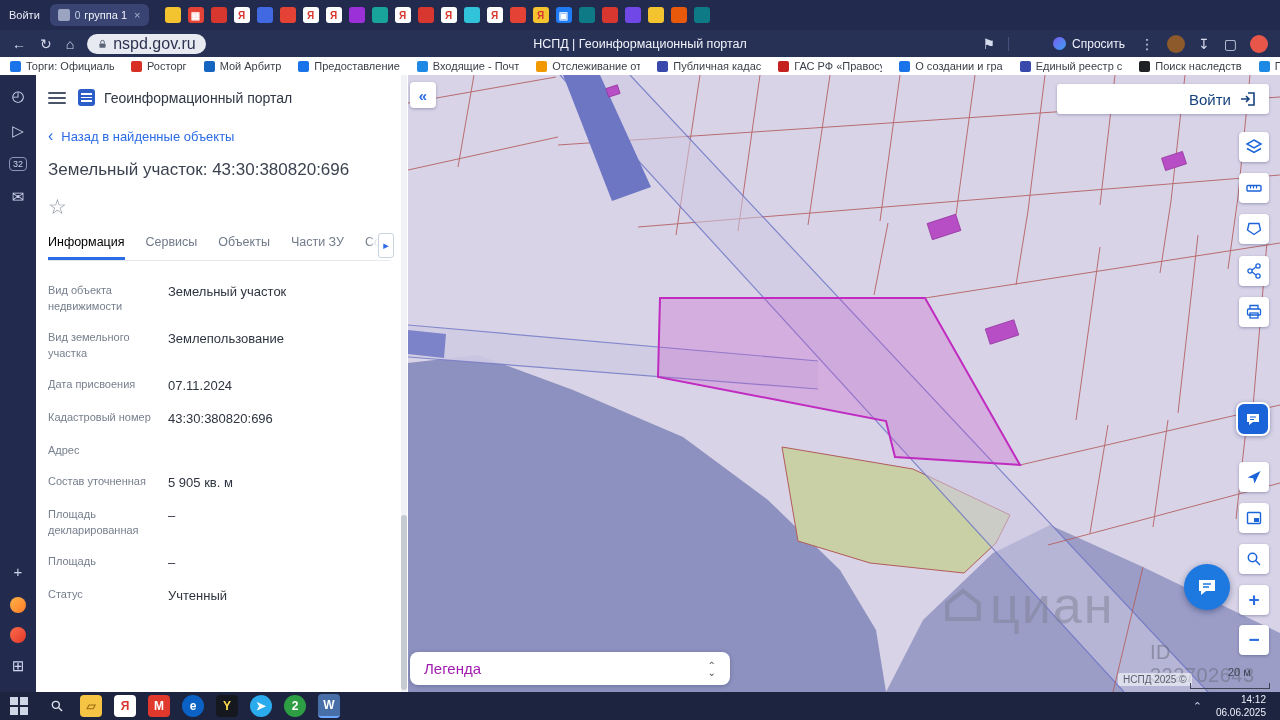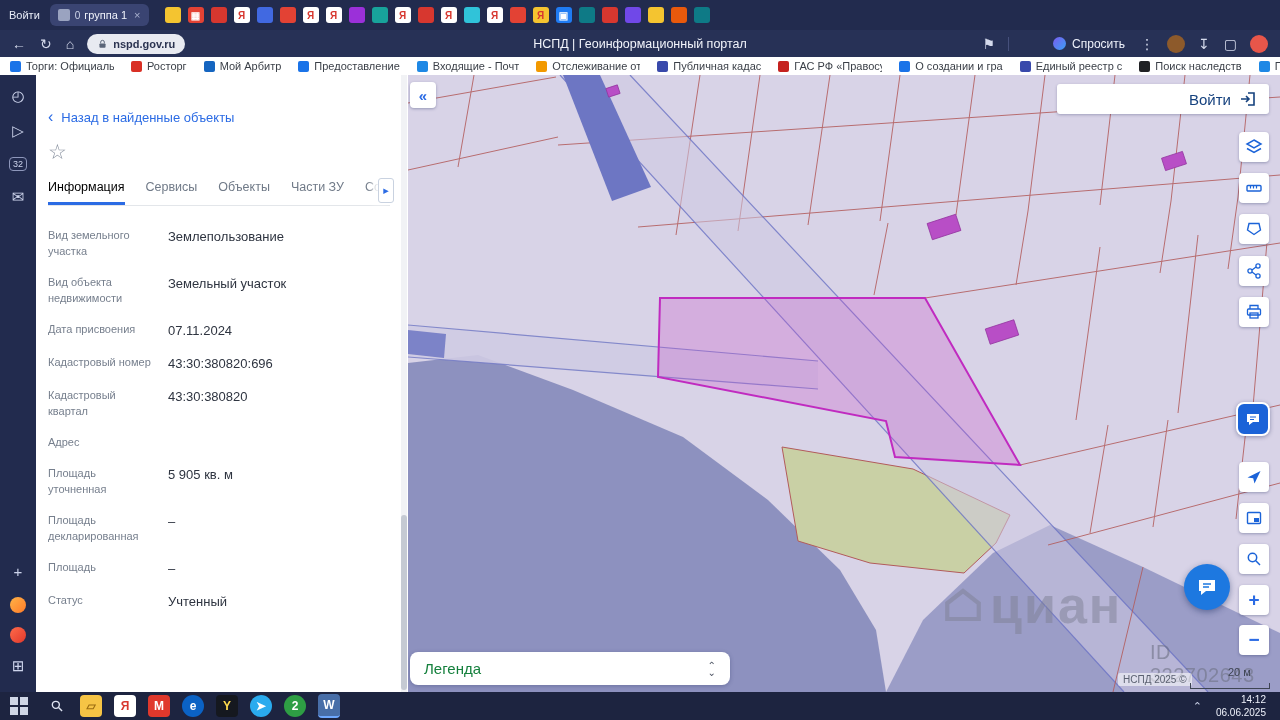--- a/index.html
+++ b/index.html
@@ -19,21 +19,21 @@
   .pt{width:16px;height:16px;border-radius:3px;margin-right:7px;display:inline-flex;
       align-items:center;justify-content:center;font-size:10px;font-weight:bold;flex:none;color:#fff;}
 
   
   .toolbar{position:absolute;left:0;top:30px;width:1280px;height:27px;background:#273156;
            display:flex;align-items:center;color:#c7cde4;}
   .tb-ic{font-size:14px;margin:0 7px;color:#d5daec;}
   .addr{height:20px;background:#e8eaf1;border-radius:11px;display:flex;align-items:center;
         padding:0 10px;margin-left:6px;}
   .addr svg{margin-right:5px;}
-  .addr .dom{font-size:11px;color:#2b3350;font-weight:bold;}
+  .addr .dom{font-size:16px;color:#2b3350;}
   .tb-title{position:absolute;left:0;right:0;text-align:center;color:#f2f4fb;font-size:12.5px;pointer-events:none;}
   .tb-right{margin-left:auto;display:flex;align-items:center;z-index:2;}
   .ask{display:flex;align-items:center;margin:0 8px;padding-left:30px;}
   .ask .orb{width:13px;height:13px;border-radius:50%;
             background:linear-gradient(135deg,#7b5cf0,#3aa0f5);margin-right:6px;}
   .ask .lbl{color:#eef1fa;font-size:12px;}
   .tb-sep{width:1px;height:14px;background:#46507c;margin:0 6px;}
   .ext{width:18px;height:18px;border-radius:50%;margin:0 6px;display:inline-flex;
        align-items:center;justify-content:center;font-size:11px;}
 
@@ -101,24 +101,24 @@
               display:flex;align-items:center;justify-content:center;}
   .tool6{left:831px;top:387px;} .tool7{left:831px;top:428px;} .tool8{left:831px;top:469px;}
   .zoomin{left:831px;top:510px;color:#2b6be4;font-size:19px;font-weight:bold;}
   .zoomout{left:831px;top:550px;color:#2b6be4;font-size:19px;font-weight:bold;}
   .chatfab{position:absolute;left:776px;top:489px;width:46px;height:46px;border-radius:50%;
            background:#1d78e0;box-shadow:0 2px 6px rgba(20,40,90,.45);
            display:flex;align-items:center;justify-content:center;}
   .legend{position:absolute;left:2px;top:577px;width:320px;height:33px;background:#fff;border-radius:8px;
           box-shadow:0 1px 4px rgba(30,40,90,.3);display:flex;align-items:center;
           padding:0 14px;box-sizing:border-box;}
-  .legend .lbl{font-size:15px;color:#15803d;}
+  .legend .lbl{font-size:15px;color:#a21caf;}
   .lg-chev{margin-left:auto;display:flex;flex-direction:column;line-height:7px;font-size:10px;color:#4a5160;}
   .wm{position:absolute;left:534px;top:500px;display:flex;align-items:center;pointer-events:none;}
-  .wm .txt{font-size:52px;font-weight:700;color:rgba(125,128,148,.5);letter-spacing:2px;margin-left:6px;}
+  .wm .txt{font-size:52px;font-weight:400;color:rgba(125,128,148,.5);letter-spacing:2px;margin-left:6px;}
   .wm-id{position:absolute;left:742px;top:566px;font-size:20px;color:rgba(110,113,132,.6);
          letter-spacing:.5px;pointer-events:none;}
   .mcopy{position:absolute;left:710px;top:598px;font-size:10px;color:#5a6070;
          background:rgba(255,255,255,.55);padding:1px 5px;border-radius:2px;}
   .mscale-t{position:absolute;left:820px;top:591px;font-size:11px;color:#3e4452;}
   .mscale-b{position:absolute;left:782px;top:608px;width:78px;height:5px;
             border-bottom:1.5px solid #3e4452;border-left:1.5px solid #3e4452;border-right:1.5px solid #3e4452;}
 
   
   .taskbar{position:absolute;left:0;top:692px;width:1280px;height:28px;background:#1d2440;
@@ -257,59 +257,69 @@
     <span class="bs-ic">✉</span>
     <div class="bs-bottom">
       <span class="bs-ic">+</span>
       <span class="bs-dot" style="background:linear-gradient(135deg,#ffb347,#ff7b29)"></span>
       <span class="bs-dot" style="background:linear-gradient(135deg,#ff6b4a,#e0382c)"></span>
       <span class="bs-ic">⊞</span>
     </div>
   </div>
 
   <div class="panel">
+    <div class="p-head">
+      <div class="hamburger">
+          <span></span>
+          <span></span>
+          <span></span>
+        </div>
+      <div class="p-appicon">
+          <i></i>
+          <i></i>
+          <i></i>
+        </div>
+      <div class="p-apptitle">Геоинформационный портал</div>
+    </div>
     <div class="p-back">
       <span class="chev">‹</span>
       <span>Назад в найденные объекты</span>
     </div>
+    <h1>Земельный участок: 43:30:380820:696</h1>
     <div class="p-star">☆</div>
     <div class="p-tabs">
       <span class="ptab active">Информация</span>
       <span class="ptab">Сервисы</span>
       <span class="ptab">Объекты</span>
       <span class="ptab">Части ЗУ</span>
       <span class="ptab clip">Состав</span>
       <button class="ptab-arrow">▸</button>
     </div>
     <div class="p-fields">
       <div class="frow">
+          <div class="flabel">Вид объекта недвижимости</div>
+          <div class="fvalue">Земельный участок</div>
+        </div>
+      <div class="frow">
           <div class="flabel">Вид земельного участка</div>
           <div class="fvalue">Землепользование</div>
         </div>
       <div class="frow">
-          <div class="flabel">Вид объекта недвижимости</div>
-          <div class="fvalue">Земельный участок</div>
-        </div>
-      <div class="frow">
           <div class="flabel">Дата присвоения</div>
           <div class="fvalue">07.11.2024</div>
         </div>
       <div class="frow">
           <div class="flabel">Кадастровый номер</div>
           <div class="fvalue">43:30:380820:696</div>
         </div>
       <div class="frow">
-          <div class="flabel">Кадастровый квартал</div>
-          <div class="fvalue">43:30:380820</div>
-        </div>
-      <div class="frow">
           <div class="flabel">Адрес</div>
         </div>
       <div class="frow">
-          <div class="flabel">Площадь уточненная</div>
+          <div class="flabel">Состав уточненная</div>
           <div class="fvalue">5 905 кв. м</div>
         </div>
       <div class="frow">
           <div class="flabel">Площадь декларированная</div>
           <div class="fvalue">–</div>
         </div>
       <div class="frow">
           <div class="flabel">Площадь</div>
           <div class="fvalue">–</div>
         </div>

